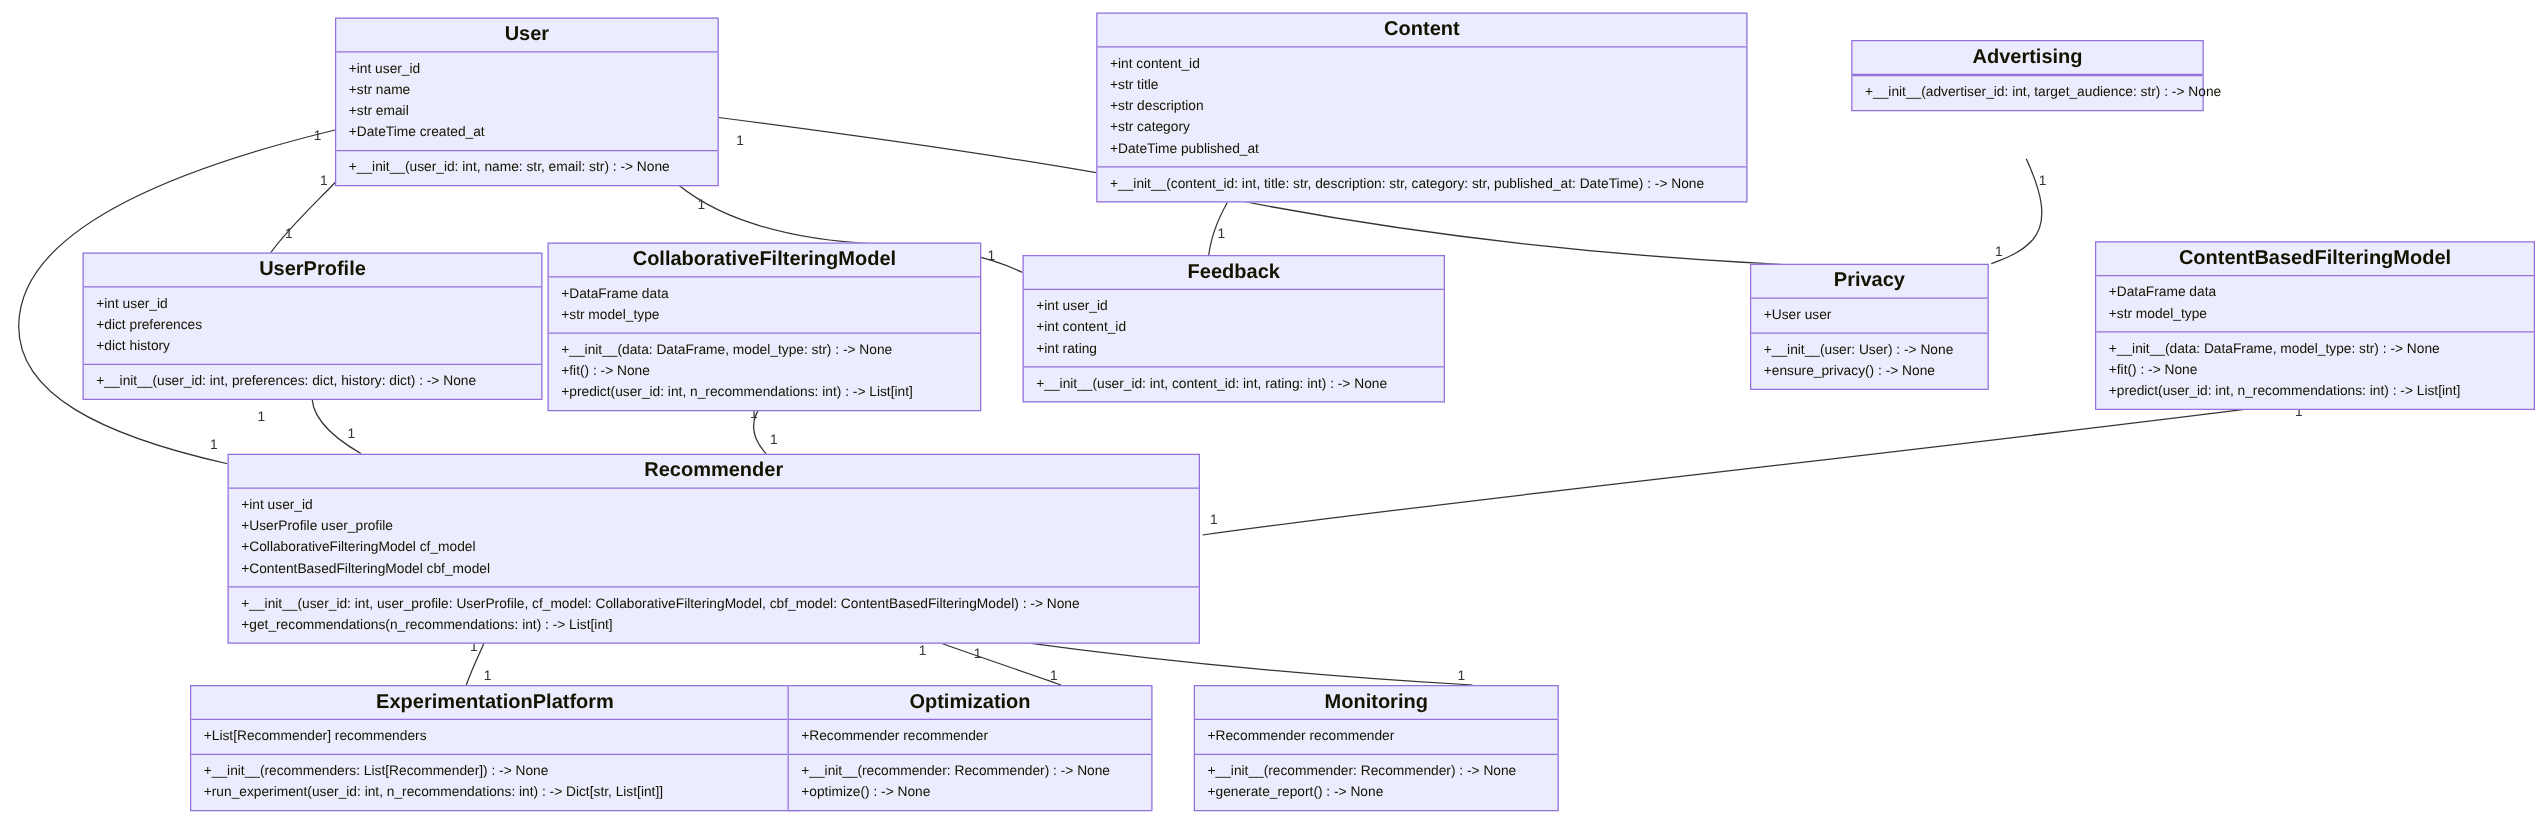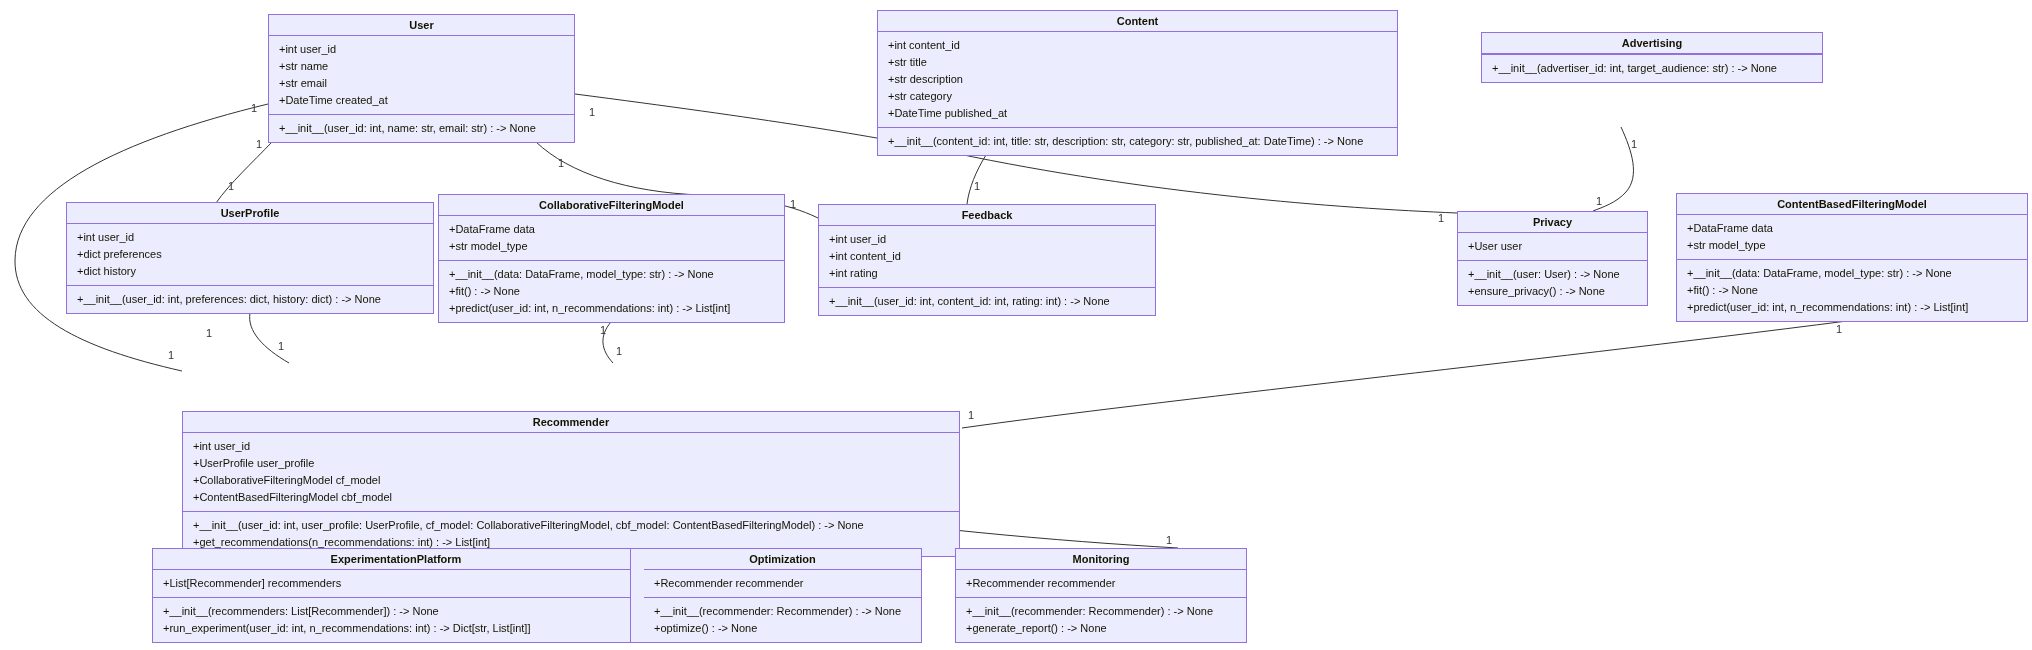--- a/index.html
+++ b/index.html
@@ -11,21 +11,21 @@
     overflow:hidden;
   }
   .cls-box{
     position:absolute;
     box-sizing:border-box;
     background:var(--node-fill,#ECECFF);
     border:1px solid var(--node-border,#9370DB);
     z-index:2;
   }
   .cls-title{
-    font-size:11px;
+    font-size:16px;
     font-weight:700;
     text-align:center;
     padding:4px 8px;
     color:var(--text,#131300);
     border-bottom:1px solid var(--node-border,#9370DB);
     white-space:nowrap;
   }
   .cls-attrs{padding:5px 10px;}
   .cls-methods{padding:5px 10px;border-top:1px solid var(--node-border,#9370DB);}
   .cls-row{
@@ -101,21 +101,21 @@
         <div class="cls-row">+int content_id</div>
         <div class="cls-row">+str title</div>
         <div class="cls-row">+str description</div>
         <div class="cls-row">+str category</div>
         <div class="cls-row">+DateTime published_at</div>
       </div>
       <div class="cls-methods">
         <div class="cls-row">+__init__(content_id: int, title: str, description: str, category: str, published_at: DateTime) : -&gt; None</div>
       </div>
     </div>
-    <div class="cls-box" style="left: 1481px; top: 32px; width: 342px;">
+    <div class="cls-box" style="left: 1481px; top: 32px; width: 282px;">
       <div class="cls-title">Advertising</div>
       <div class="cls-methods">
         <div class="cls-row">+__init__(advertiser_id: int, target_audience: str) : -&gt; None</div>
       </div>
     </div>
     <div class="cls-box" style="left: 31px; top: 202px; width: 368px; margin-left: 35px;">
       <div class="cls-title">UserProfile</div>
       <div class="cls-attrs">
         <div class="cls-row">+int user_id</div>
         <div class="cls-row">+dict preferences</div>
@@ -141,21 +141,21 @@
       <div class="cls-title">Feedback</div>
       <div class="cls-attrs">
         <div class="cls-row">+int user_id</div>
         <div class="cls-row">+int content_id</div>
         <div class="cls-row">+int rating</div>
       </div>
       <div class="cls-methods">
         <div class="cls-row">+__init__(user_id: int, content_id: int, rating: int) : -&gt; None</div>
       </div>
     </div>
-    <div class="cls-box" style="left: 1457px; top: 211px; width: 191px;">
+    <div class="cls-box" style="left: 1400px; top: 211px; width: 191px;">
       <div class="cls-title">Privacy</div>
       <div class="cls-attrs">
         <div class="cls-row">+User user</div>
       </div>
       <div class="cls-methods">
         <div class="cls-row">+__init__(user: User) : -&gt; None</div>
         <div class="cls-row">+ensure_privacy() : -&gt; None</div>
       </div>
     </div>
     <div class="cls-box" style="left: 1676px; top: 193px; width: 352px;">
@@ -163,21 +163,21 @@
       <div class="cls-attrs">
         <div class="cls-row">+DataFrame data</div>
         <div class="cls-row">+str model_type</div>
       </div>
       <div class="cls-methods">
         <div class="cls-row">+__init__(data: DataFrame, model_type: str) : -&gt; None</div>
         <div class="cls-row">+fit() : -&gt; None</div>
         <div class="cls-row">+predict(user_id: int, n_recommendations: int) : -&gt; List[int]</div>
       </div>
     </div>
-    <div class="cls-box" style="left: 182px; top: 363px; width: 778px; margin-top: 48px;">
+    <div class="cls-box" style="left: 182px; top: 363px; width: 778px;">
       <div class="cls-title">Recommender</div>
       <div class="cls-attrs">
         <div class="cls-row">+int user_id</div>
         <div class="cls-row">+UserProfile user_profile</div>
         <div class="cls-row">+CollaborativeFilteringModel cf_model</div>
         <div class="cls-row">+ContentBasedFilteringModel cbf_model</div>
       </div>
       <div class="cls-methods">
         <div class="cls-row">+__init__(user_id: int, user_profile: UserProfile, cf_model: CollaborativeFilteringModel, cbf_model: ContentBasedFilteringModel) : -&gt; None</div>
         <div class="cls-row">+get_recommendations(n_recommendations: int) : -&gt; List[int]</div>
@@ -186,21 +186,21 @@
     <div class="cls-box" style="left: 152px; top: 548px; width: 488px;">
       <div class="cls-title">ExperimentationPlatform</div>
       <div class="cls-attrs">
         <div class="cls-row">+List[Recommender] recommenders</div>
       </div>
       <div class="cls-methods">
         <div class="cls-row">+__init__(recommenders: List[Recommender]) : -&gt; None</div>
         <div class="cls-row">+run_experiment(user_id: int, n_recommendations: int) : -&gt; Dict[str, List[int]]</div>
       </div>
     </div>
-    <div class="cls-box" style="left: 630px; top: 548px; width: 292px; padding-left: 13px;">
+    <div class="cls-box" style="left: 630px; top: 548px; width: 292px;">
       <div class="cls-title">Optimization</div>
       <div class="cls-attrs">
         <div class="cls-row">+Recommender recommender</div>
       </div>
       <div class="cls-methods">
         <div class="cls-row">+__init__(recommender: Recommender) : -&gt; None</div>
         <div class="cls-row">+optimize() : -&gt; None</div>
       </div>
     </div>
     <div class="cls-box" style="left: 955px; top: 548px; width: 292px;">

